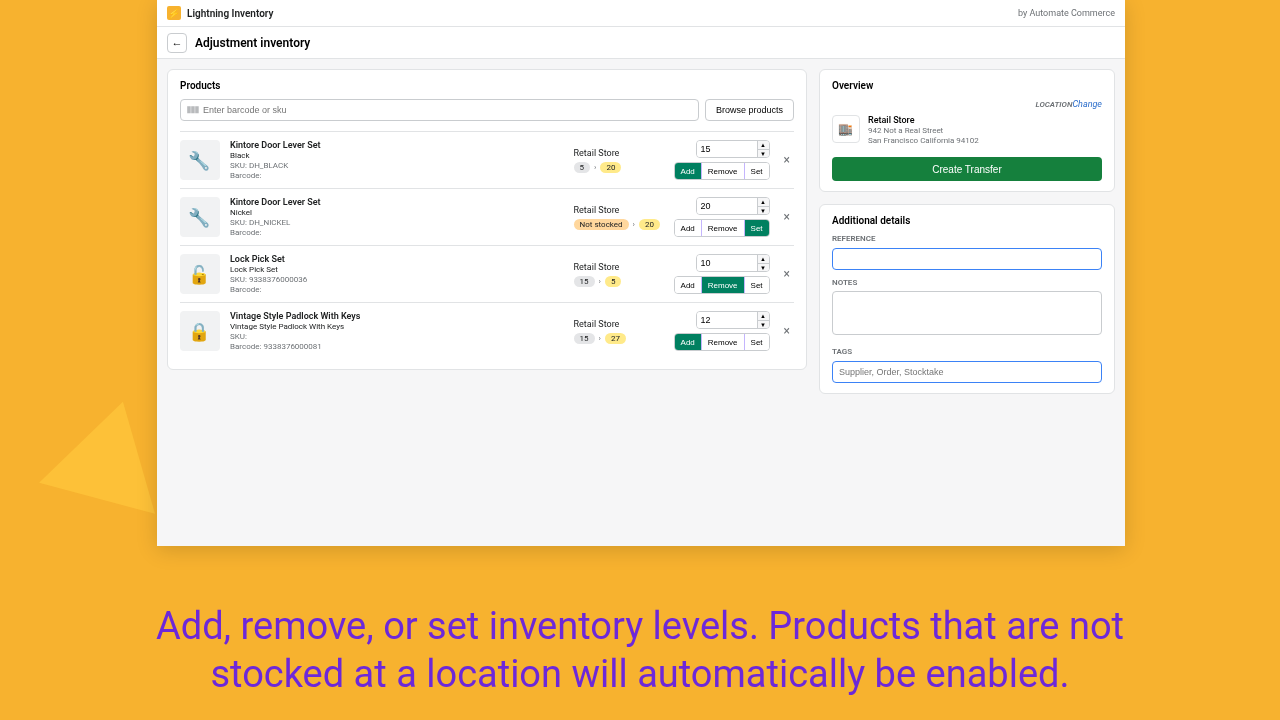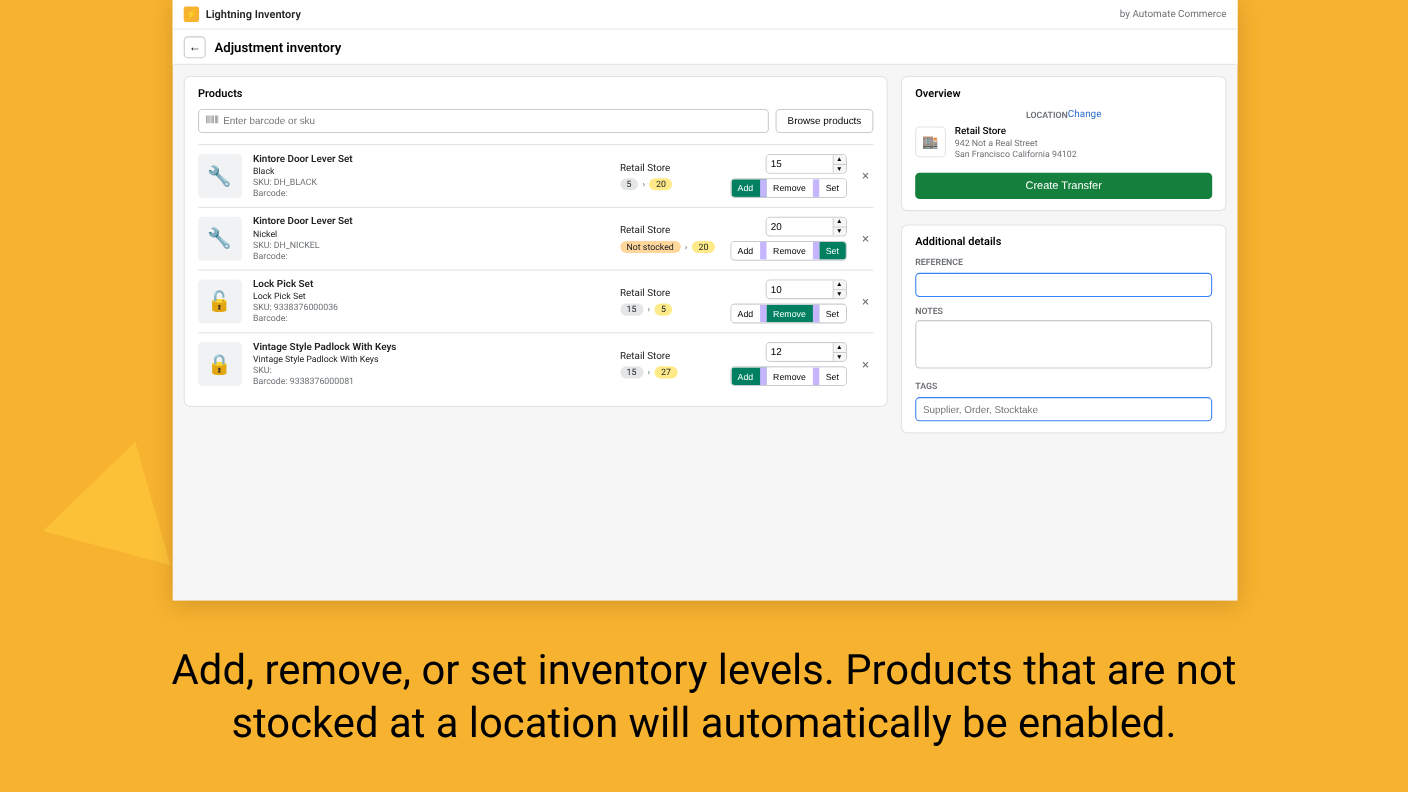--- a/index.html
+++ b/index.html
@@ -37,38 +37,38 @@
 .pill.warn { background: #ffd79d; }
 .pill.yellow { background: #ffea8a; }
 .chev { font-size: 8px; color: #6d7175; }
 .qty-col { display: flex; flex-direction: column; gap: 4px; align-items: flex-end; }
 .qty-box { display: flex; border: 1px solid #c9cccf; border-radius: 4px; overflow: hidden; height: 18px; }
 .qty-input { width: 60px; border: none; outline: none; font-size: 9px; padding: 0 4px; }
 .spinner { width: 12px; display: flex; flex-direction: column; border-left: 1px solid #c9cccf; }
 .spin { flex: 1; font-size: 6px; display: flex; align-items: center; justify-content: center; cursor: pointer; background: #f6f6f7; }
 .spin:first-child { border-bottom: 1px solid #c9cccf; }
 .btn-row { display: flex; gap: 0; border: 1px solid #c9cccf; border-radius: 4px; overflow: hidden; height: 18px; }
-.abtn { font-size: 8px; padding: 0 6px; background: #fff; border: none; border-right: 6px solid #c4b5fd; cursor: pointer; display: flex; align-items: center; }
+.abtn { font-size: 8px; padding: 0 6px; background: #fff; border: none; border-right: 1px solid #c4b5fd; cursor: pointer; display: flex; align-items: center; }
 .abtn:last-child { border-right: none; }
 .abtn.primary { background: #008060; color: #fff; }
 .remove-x { font-size: 12px; color: #6d7175; cursor: pointer; padding: 0 4px; }
 .right { width: 296px; display: flex; flex-direction: column; gap: 12px; }
-.ov-head { display: flex; justify-content: center; align-items: center; }
+.ov-head { display: flex; justify-content: flex-end; align-items: center; font-style: italic; }
 .label { font-size: 8px; color: #6d7175; font-weight: 600; text-transform: uppercase; }
 .change-link { font-size: 9px; color: #2c6ecb; cursor: pointer; }
 .loc-row { display: flex; gap: 8px; margin-top: 6px; }
 .loc-icon { width: 28px; height: 28px; border: 1px solid #e1e3e5; border-radius: 4px; display: flex; align-items: center; justify-content: center; font-size: 12px; }
 .loc-info { display: flex; flex-direction: column; gap: 1px; }
 .loc-name { font-size: 9px; font-weight: 500; }
 .loc-addr { font-size: 8px; color: #6d7175; }
 .create-btn { width: 100%; background: #15803d; color: #fff; border: none; border-radius: 4px; height: 24px; font-size: 10px; font-weight: 500; margin-top: 12px; cursor: pointer; }
 .field-label { font-size: 8px; color: #6d7175; font-weight: 600; margin-top: 8px; margin-bottom: 4px; }
 .text-input { width: 100%; border: 1px solid #3b82f6; border-radius: 4px; height: 22px; font-size: 9px; padding: 0 6px; }
 .textarea { width: 100%; border: 1px solid #c9cccf; border-radius: 4px; height: 44px; font-size: 9px; padding: 4px 6px; resize: none; }
-.caption { position: absolute; left: 0; right: 0; top: 587px; text-align: center; font-size: 38px; line-height: 1.25; color: #000000; padding: 0 90px; }
+.caption { position: absolute; left: 0; right: 0; top: 603px; text-align: center; font-size: 38px; line-height: 1.25; color: #6d28d9; padding: 0 90px; }
 .triangle { position: absolute; left: 50px; top: 400px; width: 0; height: 0; border-left: 60px solid transparent; border-right: 60px solid transparent; border-bottom: 100px solid rgba(255,200,60,0.7); transform: rotate(15deg); z-index: 0; }
 </style>
 </head>
 <body>
 
 <div class="triangle"></div>
 
 <div class="shot">
   <div class="header">
     <div class="logo">⚡</div>

